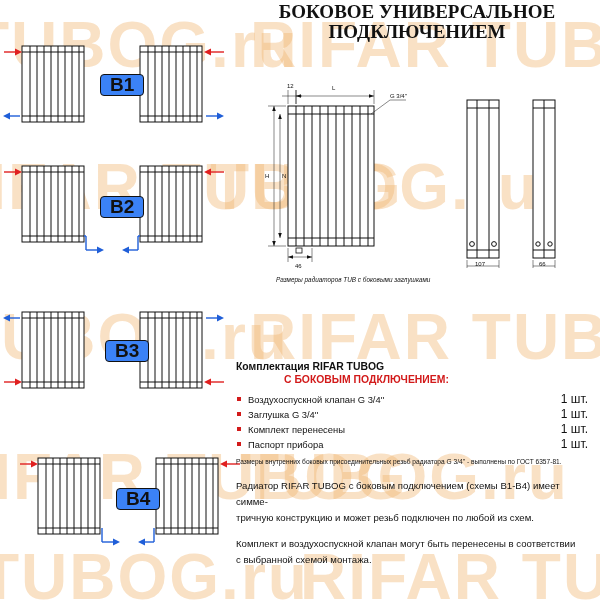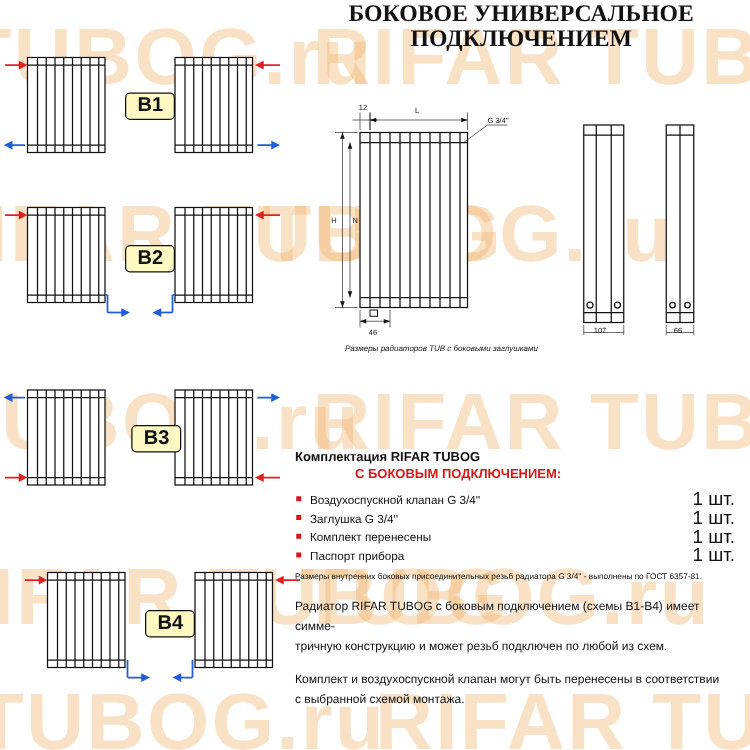--- a/index.html
+++ b/index.html
@@ -52,22 +52,22 @@
     color:#111;
   }
   .title .l2{display:block;}
 
   
   .scheme{position:absolute;}
   .badge{
     position:absolute;
     border:1.4px solid #111;
     border-radius:4px;
-    background:#fef9c3;
-    font-size:16px;font-weight:bold;
+    background:#3b82f6;
+    font-size:19px;font-weight:bold;
     padding:3px 9px;
     line-height:14px;
   }
 
   
   .dimcaption{
     position:absolute;
     font-size:6.4px;
     color:#111;
     font-style:italic;
@@ -78,21 +78,21 @@
   .txtcol{position:absolute;left:236px;top:360px;width:352px;}
   .kit-title{font-size:10.4px;font-weight:bold;line-height:13px;}
   .kit-title .red{color:#d21a1a;margin-left:48px;}
   .kitlist{list-style:none;margin:6px 0 0 0;padding:0;}
   .kitlist li{
     font-size:9.4px;line-height:15px;position:relative;padding-left:12px;
   }
   .kitlist li .sq{
     position:absolute;left:1px;top:5px;width:4px;height:4px;background:#d21a1a;
   }
-  .kitlist li .qty{position:absolute;right:0;top:0;font-size:15px;}
+  .kitlist li .qty{position:absolute;right:0;top:0;font-size:12px;}
   .notefine{font-size:6.6px;margin-top:5px;line-height:10px;color:#111;}
   .para{font-size:9.6px;line-height:16px;margin-top:11px;}
   .para2{font-size:9.6px;line-height:16px;margin-top:10px;}
   .para3{font-size:9.9px;line-height:16px;margin-top:10px;font-weight:bold;}
 </style>
 </head>
 <body>
 
 <div class="wm">
   <span class="w1">TUBOG.ru</span>

